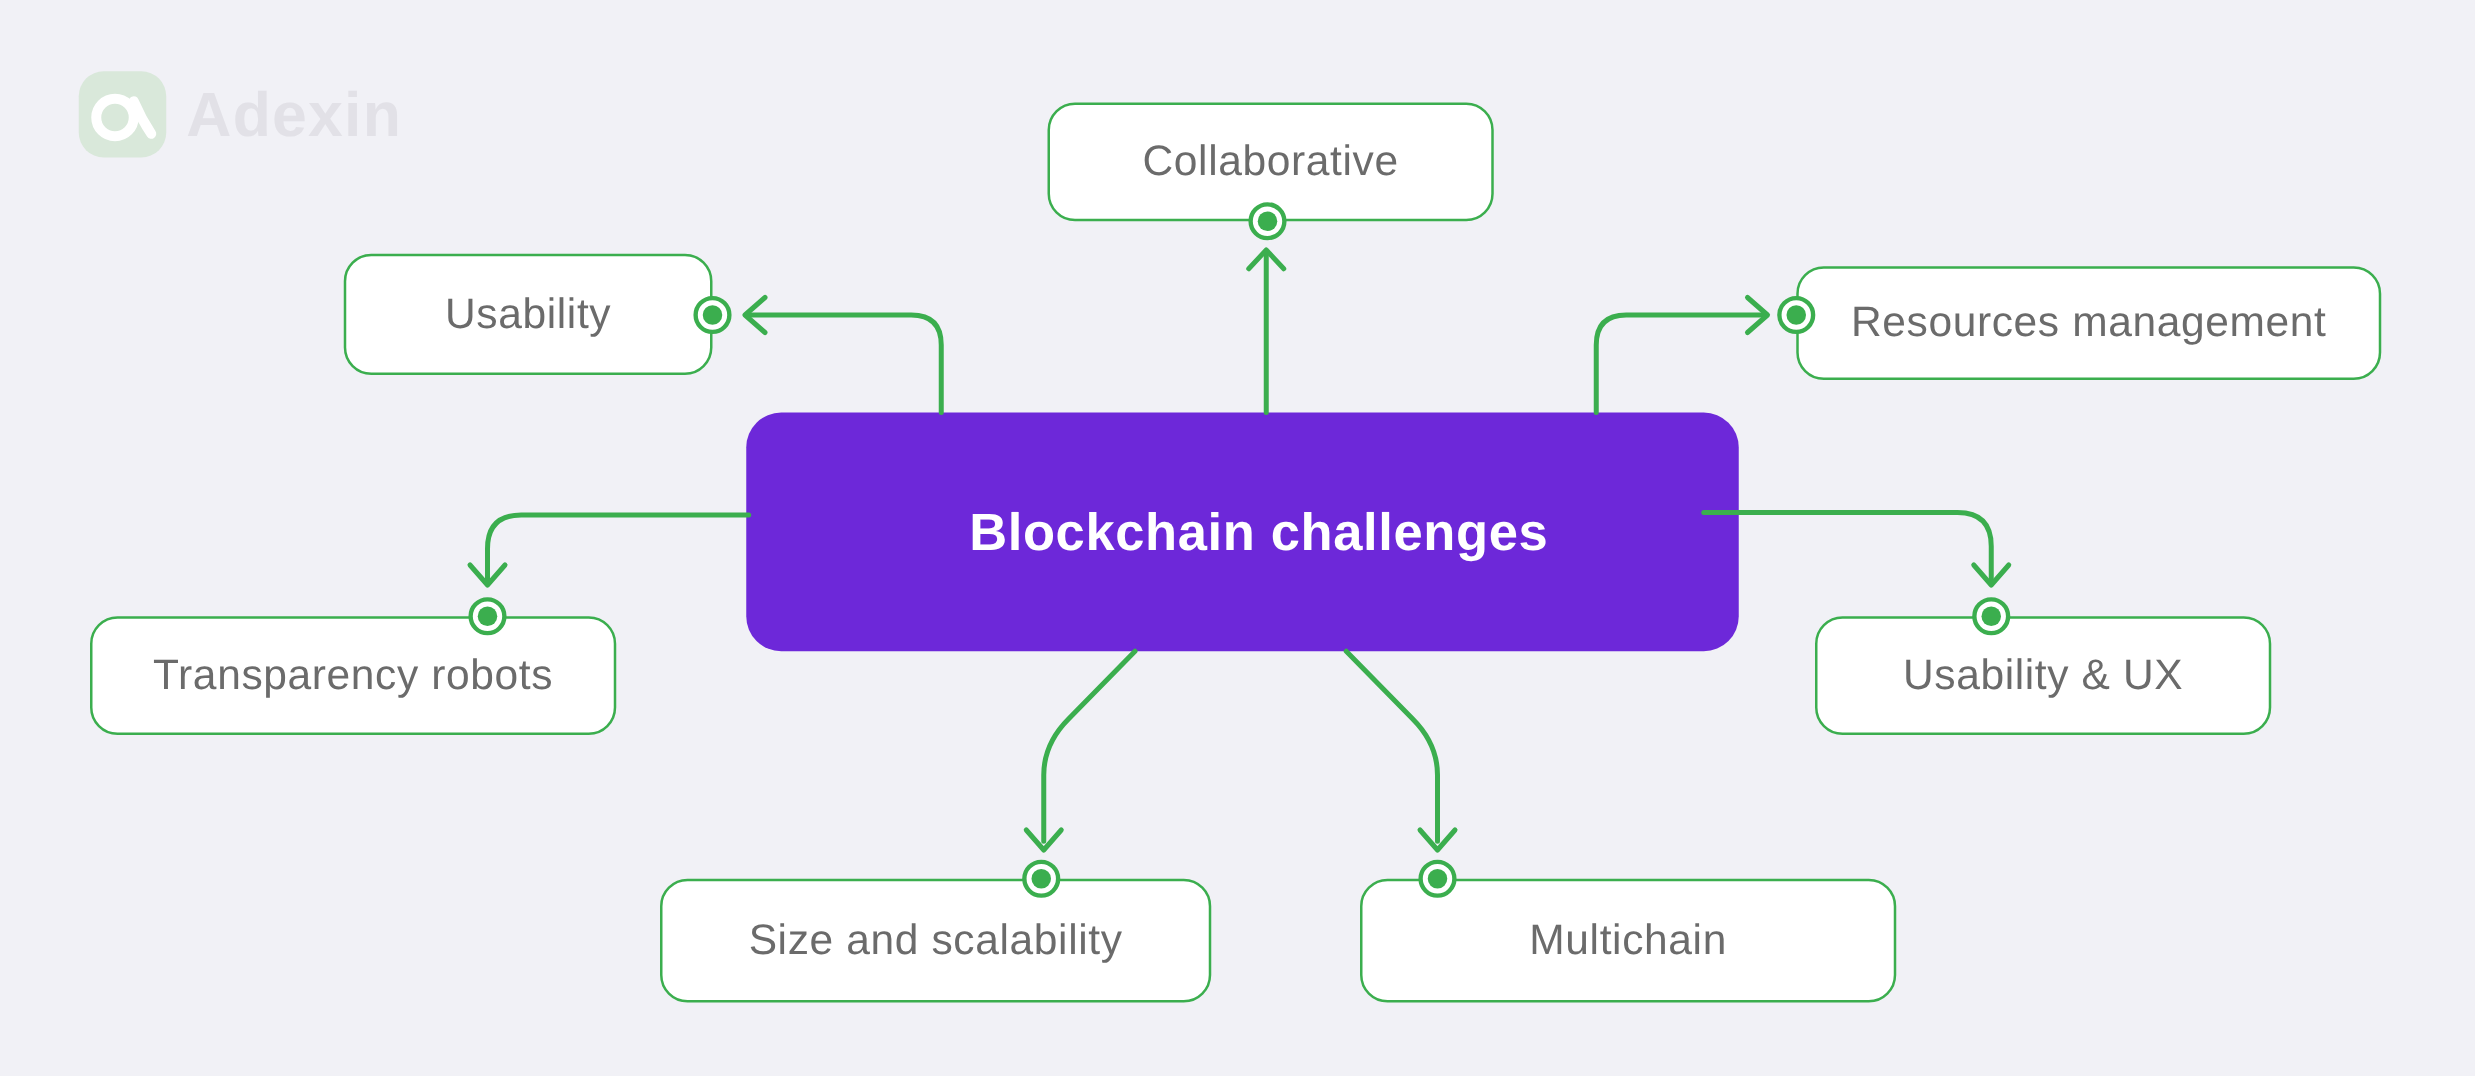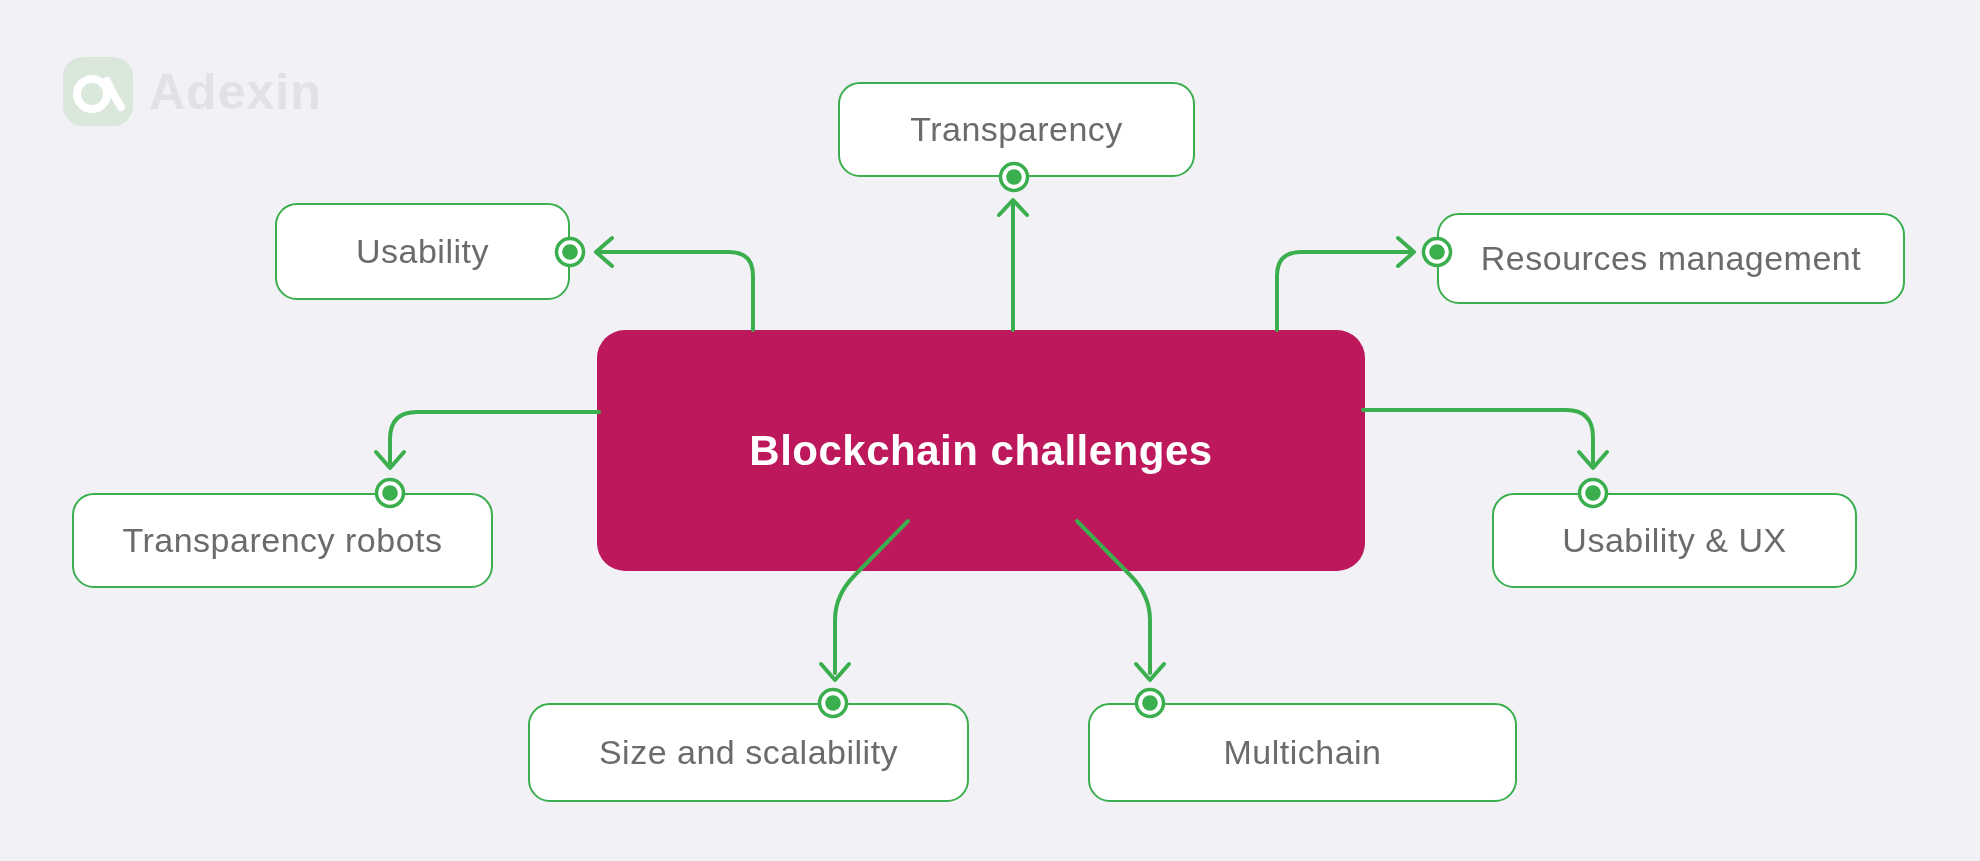--- a/index.html
+++ b/index.html
@@ -28,29 +28,29 @@
     display:flex;align-items:center;justify-content:center;
     color:#6b6b6b;
     font-size:34px;
     letter-spacing:0.5px;
     box-sizing:border-box;
   }
   .box-transparency{left:838px;top:82px;width:357px;height:95px;}
   .box-security{left:275px;top:203px;width:295px;height:97px;}
   .box-resources{left:1437px;top:213px;width:468px;height:91px;}
   .box-collaborative{left:72px;top:493px;width:421px;height:95px;}
-  .box-usability{left:1452px;top:493px;width:365px;height:95px;margin-left:40px;}
+  .box-usability{left:1452px;top:493px;width:365px;height:95px;}
   .box-size{left:492px;top:703px;width:441px;height:99px;margin-left:36px;}
   .box-multichain{left:1088px;top:703px;width:429px;height:99px;justify-content:center;}
   
   .center-box{
-    position:absolute;left:597px;top:330px;width:768px;height:241px;
-    background:#be185d;border-radius:28px;
+    position:absolute;left:597px;top:330px;width:768px;height:191px;
+    background:#6d28d9;border-radius:28px;
     display:flex;align-items:center;justify-content:center;
-    color:#ffffff;font-size:42px;font-weight:bold;letter-spacing:0.5px;
+    color:#ffffff;font-size:42px;font-weight:bold;letter-spacing:0.5px;padding-left:26px;
   }
   
   .wires{position:absolute;left:0;top:0;width:1980px;height:861px;pointer-events:none;}
 </style>
 </head>
 <body>
 
 <div class="stage">
 
   <div class="logo">
@@ -61,21 +61,21 @@
       </svg>
     </div>
     <div class="logo-text">Adexin</div>
   </div>
 
   <div class="center-box">
     <span>Blockchain challenges</span>
   </div>
 
   <div class="node-box box-transparency">
-    <span>Transparency</span>
+    <span>Collaborative</span>
   </div>
   <div class="node-box box-security">
     <span>Usability</span>
   </div>
   <div class="node-box box-resources">
     <span>Resources management</span>
   </div>
   <div class="node-box box-collaborative">
     <span>Transparency robots</span>
   </div>

